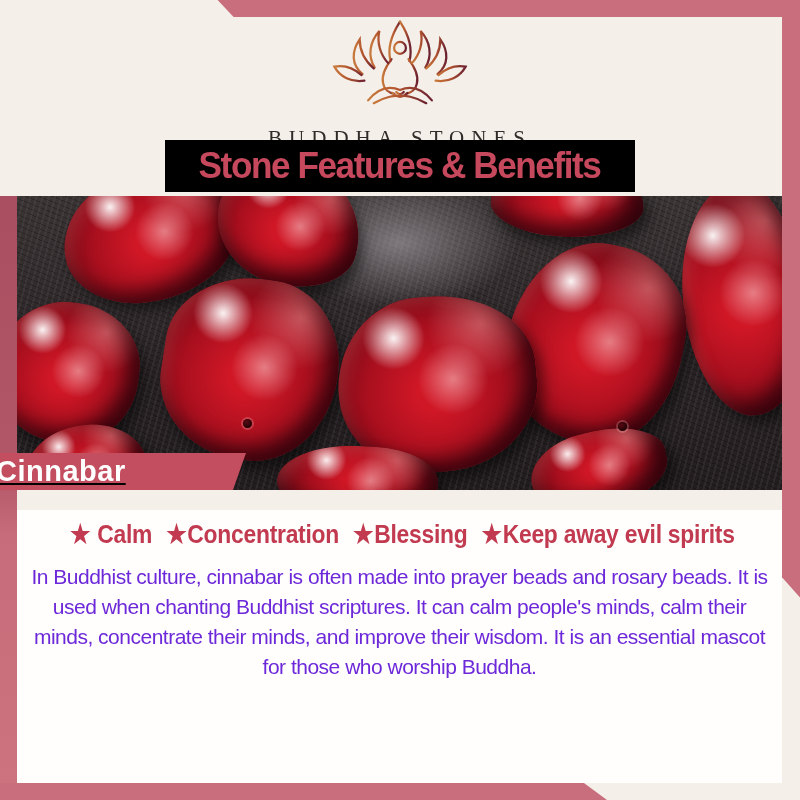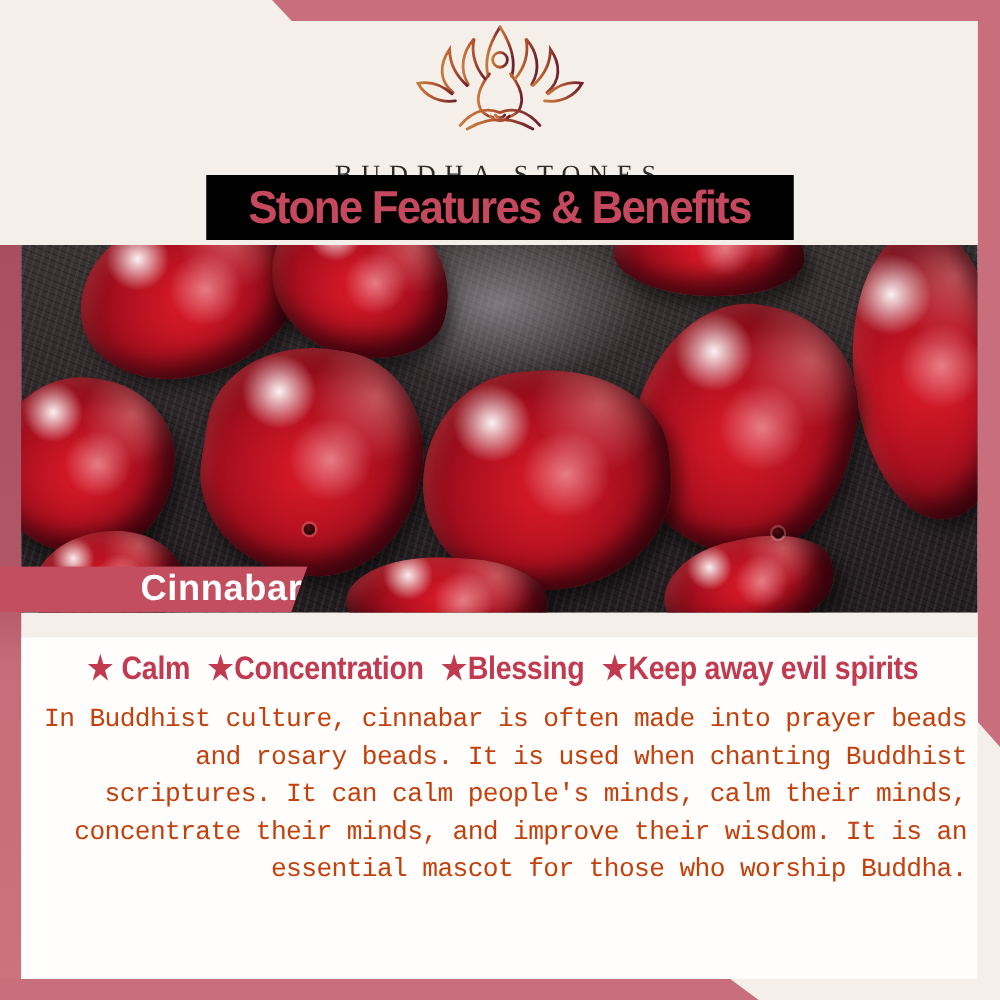--- a/index.html
+++ b/index.html
@@ -53,33 +53,33 @@
   .s10{left:34%; top:85%; width:21%;height:24%;border-radius:55% 45% 50% 50%/60% 50% 40% 50%;transform:rotate(3deg);}
   .s11{left:67%; top:80%; width:18%;height:26%;border-radius:48% 52% 50% 50%/55% 45% 50% 50%;transform:rotate(-12deg);}
   .hole{position:absolute;width:9px;height:9px;border-radius:50%;
     background:radial-gradient(circle at 40% 35%, #5a0a12, #1f0205 70%);
     box-shadow:0 0 0 2px rgba(255,200,200,.25);}
   .hole1{left:29.5%;top:76%;}
   .hole2{left:78.6%;top:77%;}
   
   .stone-label{position:absolute;left:0;top:453px;width:246px;height:37px;background:#c24e60;
     clip-path:polygon(0 0,100% 0,94.7% 100%,0 100%);
-    display:flex;align-items:center;justify-content:flex-end;}
+    display:flex;align-items:center;justify-content:flex-start;text-decoration:underline;}
   .stone-label span{color:#ffffff;font-size:29px;font-weight:bold;letter-spacing:.5px;
     transform:translateX(-4px);}
   
   .content{position:absolute;left:17px;top:510px;width:765px;height:273px;background:#fffefd;}
   .benefits-row{margin-top:9px;text-align:center;white-space:nowrap;
     color:#c23a50;font-weight:bold;font-size:26px;letter-spacing:-.3px;
     transform:scaleX(.88);}
   .benefit{margin:0 8px;}
   .benefit .star{margin-right:1px;}
   .benefit:first-child .star{margin-right:8px;}
   .description{margin:12px auto 0;width:748px;font-size:21px;line-height:30px;
-    letter-spacing:-.5px;color:#c2410c;text-align:right;font-family:Liberation Mono, monospace;}
+    letter-spacing:-.5px;color:#6d28d9;text-align:center;}
 </style>
 </head>
 <body>
 
 <div class="page">
 
   <div class="ribbon-top"></div>
   <div class="ribbon-right"></div>
   <div class="ribbon-left"></div>
   <div class="ribbon-bottom"></div>

